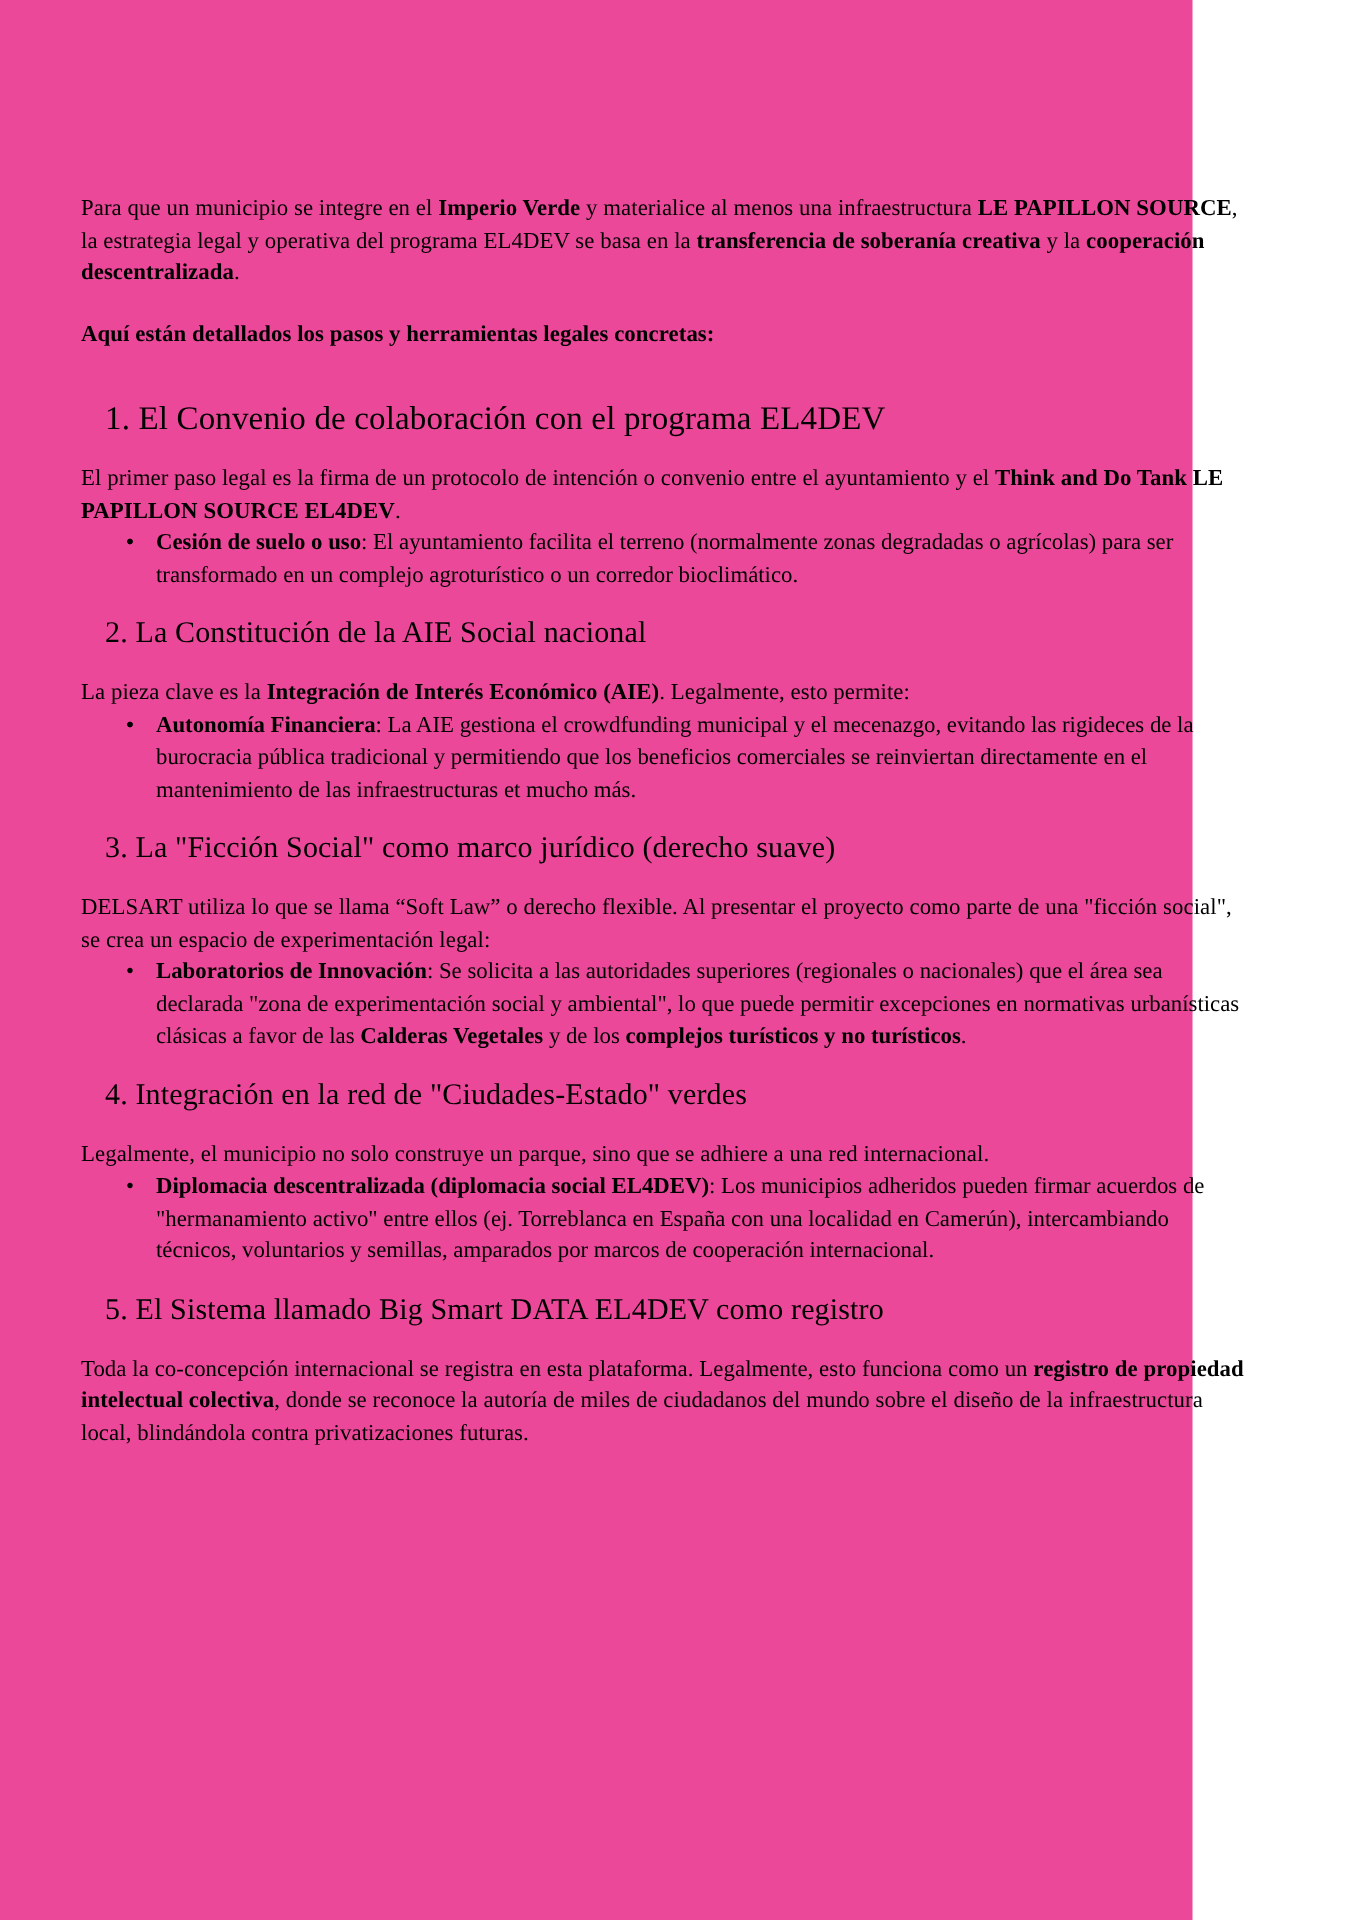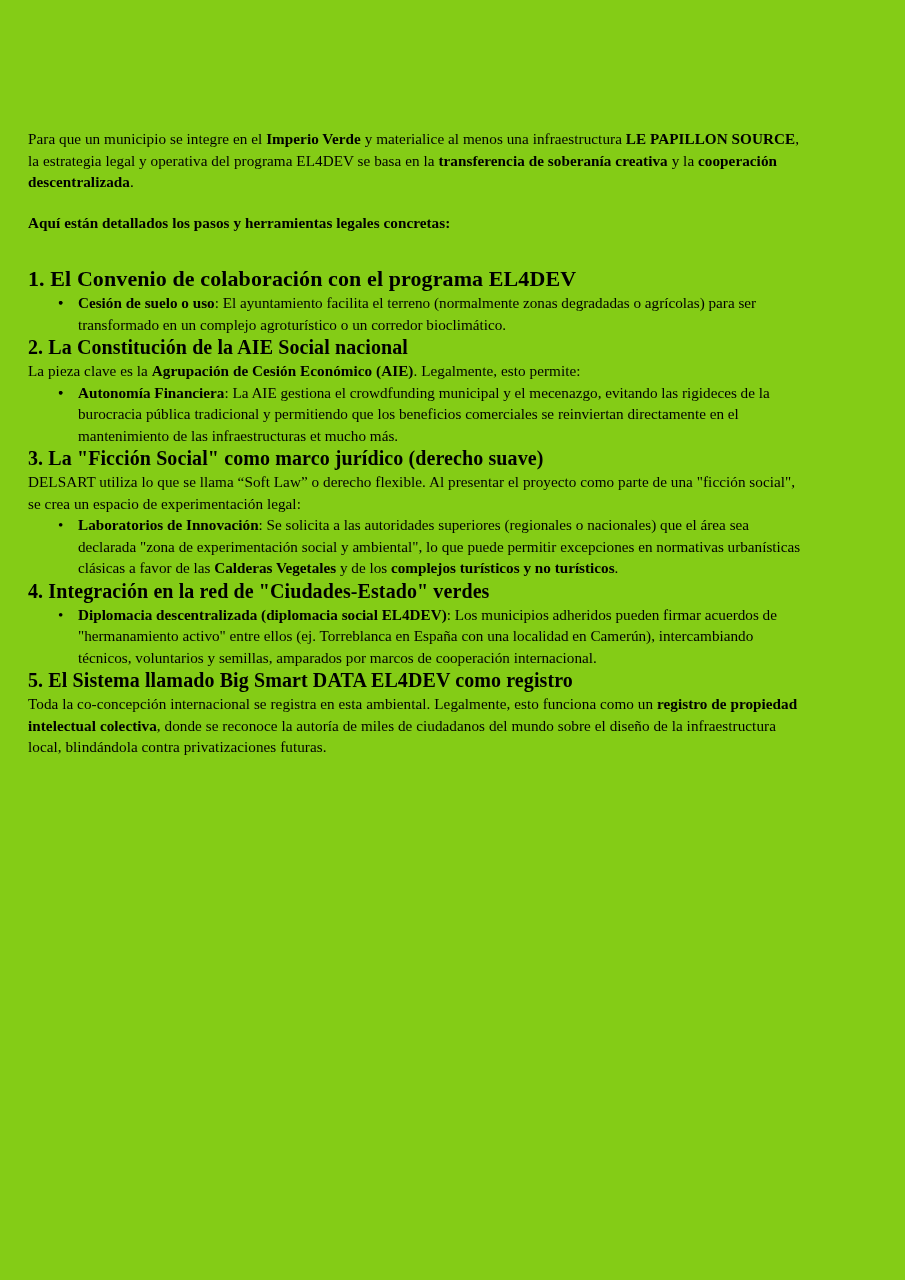--- a/index.html
+++ b/index.html
@@ -8,42 +8,42 @@
     background: #ffffff;
   }
   body {
     width: 905px;
     min-height: 1280px;
     font-family: "Liberation Serif", "DejaVu Serif", serif;
     color: #000000;
     -webkit-font-smoothing: antialiased;
   }
   #page {
-    width: 905px;
+    width: 795px;
     min-height: 1280px;
     box-sizing: border-box;
-    padding: 128px 72px 40px 28px;
-    background: #84cc16;
+    padding: 128px 72px 40px 54px;
+    background: #ec4899;
   }
   .doc-body { width: 780px; }
 
   p.para {
     margin: 0 0 0 0;
     font-size: 15.2px;
     line-height: 21.5px;
     text-align: left;
     letter-spacing: 0.05px;
   }
   p.para + p.para { margin-top: 19px; font-weight: bold; }
 
   h2.heading {
     font-size: 20px;
     line-height: 25px;
-    font-weight: bold;
-    margin: 0;
+    font-weight: normal;
+    margin: 16px;
     letter-spacing: 0.1px;
   }
   h2.heading.first-heading { font-size: 22px; line-height: 27px; }
 
   .block { margin: 0; }
   .block-heading { margin-top: 30px; }
   .block-heading.first { margin-top: 32px; }
   .block-para { margin-top: 17px; }
   .block-list { margin-top: 14px; }
 
@@ -74,46 +74,48 @@
 
 <div id="page">
   <div class="doc-body">
 
     <p class="para"><span>Para que un municipio se integre en el </span><b>Imperio Verde</b><span> y materialice al menos una infraestructura </span><b>LE PAPILLON SOURCE</b><span>, la estrategia legal y operativa del programa EL4DEV se basa en la </span><b>transferencia de soberanía creativa</b><span> y la </span><b>cooperación descentralizada</b><span>.</span></p>
     <p class="para"><span>Aquí están detallados los pasos y herramientas legales concretas:</span></p>
 
     <div id="sections-container">
         <div class="block">
           <h2 class="heading block-heading first first-heading">1. El Convenio de colaboración con el programa EL4DEV</h2>
+          <p class="para block-para"><span>El primer paso legal es la firma de un protocolo de intención o convenio entre el ayuntamiento y el </span><b>Think and Do Tank LE PAPILLON SOURCE EL4DEV</b><span>.</span></p>
           <ul class="bullets block-list">
             <li><span class="marker">•</span></li>
             <li><span class="marker">•</span><span><b>Cesión de suelo o uso</b><span>: El ayuntamiento facilita el terreno (normalmente zonas degradadas o agrícolas) para ser transformado en un complejo agroturístico o un corredor bioclimático.</span></span></li>
           </ul>
         </div>
         <div class="block">
           <h2 class="heading block-heading">2. La Constitución de la AIE Social nacional</h2>
-          <p class="para block-para"><span>La pieza clave es la </span><b>Agrupación de Cesión Económico (AIE)</b><span>. Legalmente, esto permite:</span></p>
+          <p class="para block-para"><span>La pieza clave es la </span><b>Integración de Interés Económico (AIE)</b><span>. Legalmente, esto permite:</span></p>
           <ul class="bullets block-list">
             <li><span class="marker">•</span></li>
             <li><span class="marker">•</span><span><b>Autonomía Financiera</b><span>: La AIE gestiona el crowdfunding municipal y el mecenazgo, evitando las rigideces de la burocracia pública tradicional y permitiendo que los beneficios comerciales se reinviertan directamente en el mantenimiento de las infraestructuras et mucho más.</span></span></li>
           </ul>
         </div>
         <div class="block">
           <h2 class="heading block-heading">3. La "Ficción Social" como marco jurídico (derecho suave)</h2>
           <p class="para block-para"><span>DELSART utiliza lo que se llama “Soft Law” o derecho flexible. Al presentar el proyecto como parte de una "ficción social", se crea un espacio de experimentación legal:</span></p>
           <ul class="bullets block-list">
             <li><span class="marker">•</span><span><b>Laboratorios de Innovación</b><span>: Se solicita a las autoridades superiores (regionales o nacionales) que el área sea declarada "zona de experimentación social y ambiental", lo que puede permitir excepciones en normativas urbanísticas clásicas a favor de las </span><b>Calderas Vegetales</b><span> y de los </span><b>complejos turísticos y no turísticos</b><span>.</span></span></li>
           </ul>
         </div>
         <div class="block">
           <h2 class="heading block-heading">4. Integración en la red de "Ciudades-Estado" verdes</h2>
+          <p class="para block-para"><span>Legalmente, el municipio no solo construye un parque, sino que se adhiere a una red internacional.</span></p>
           <ul class="bullets block-list">
             <li><span class="marker">•</span><span><b>Diplomacia descentralizada (diplomacia social EL4DEV)</b><span>: Los municipios adheridos pueden firmar acuerdos de "hermanamiento activo" entre ellos (ej. Torreblanca en España con una localidad en Camerún), intercambiando técnicos, voluntarios y semillas, amparados por marcos de cooperación internacional.</span></span></li>
           </ul>
         </div>
         <div class="block">
           <h2 class="heading block-heading">5. El Sistema llamado Big Smart DATA EL4DEV como registro</h2>
-          <p class="para block-para"><span>Toda la co-concepción internacional se registra en esta ambiental. Legalmente, esto funciona como un </span><b>registro de propiedad intelectual colectiva</b><span>, donde se reconoce la autoría de miles de ciudadanos del mundo sobre el diseño de la infraestructura local, blindándola contra privatizaciones futuras.</span></p>
+          <p class="para block-para"><span>Toda la co-concepción internacional se registra en esta plataforma. Legalmente, esto funciona como un </span><b>registro de propiedad intelectual colectiva</b><span>, donde se reconoce la autoría de miles de ciudadanos del mundo sobre el diseño de la infraestructura local, blindándola contra privatizaciones futuras.</span></p>
         </div>
       </div>
 
   </div>
 </div>
 
 </body></html>

